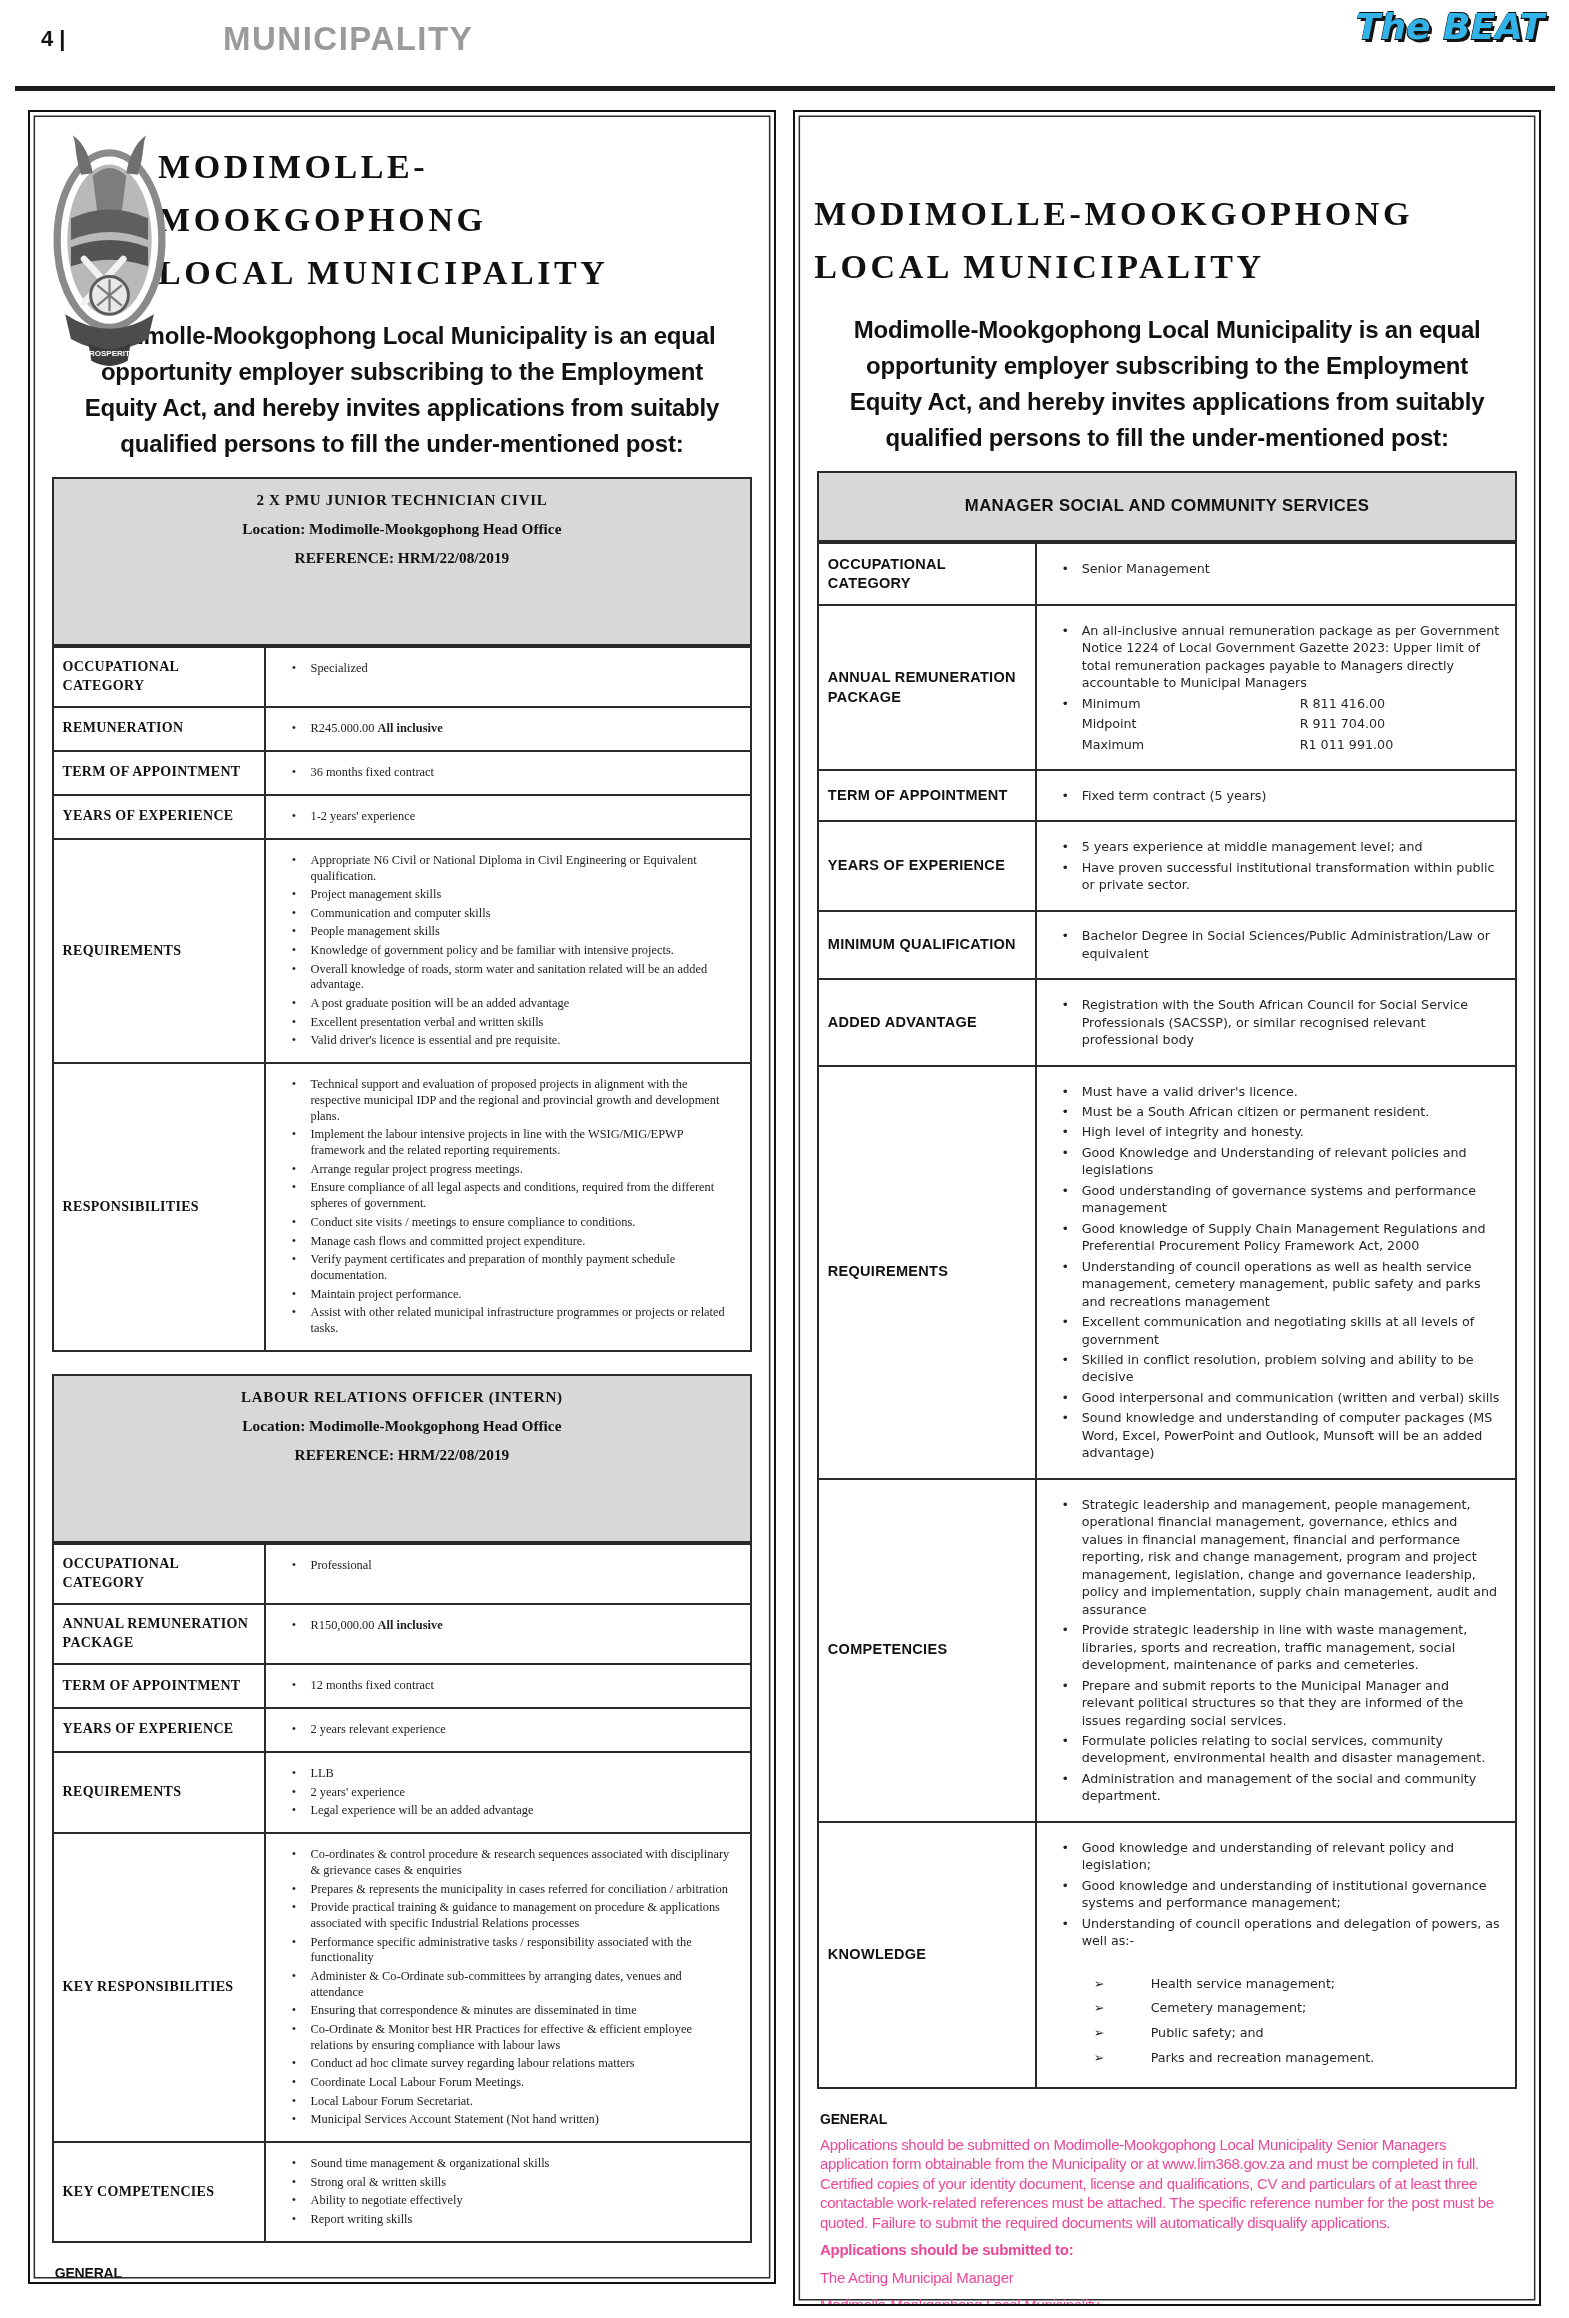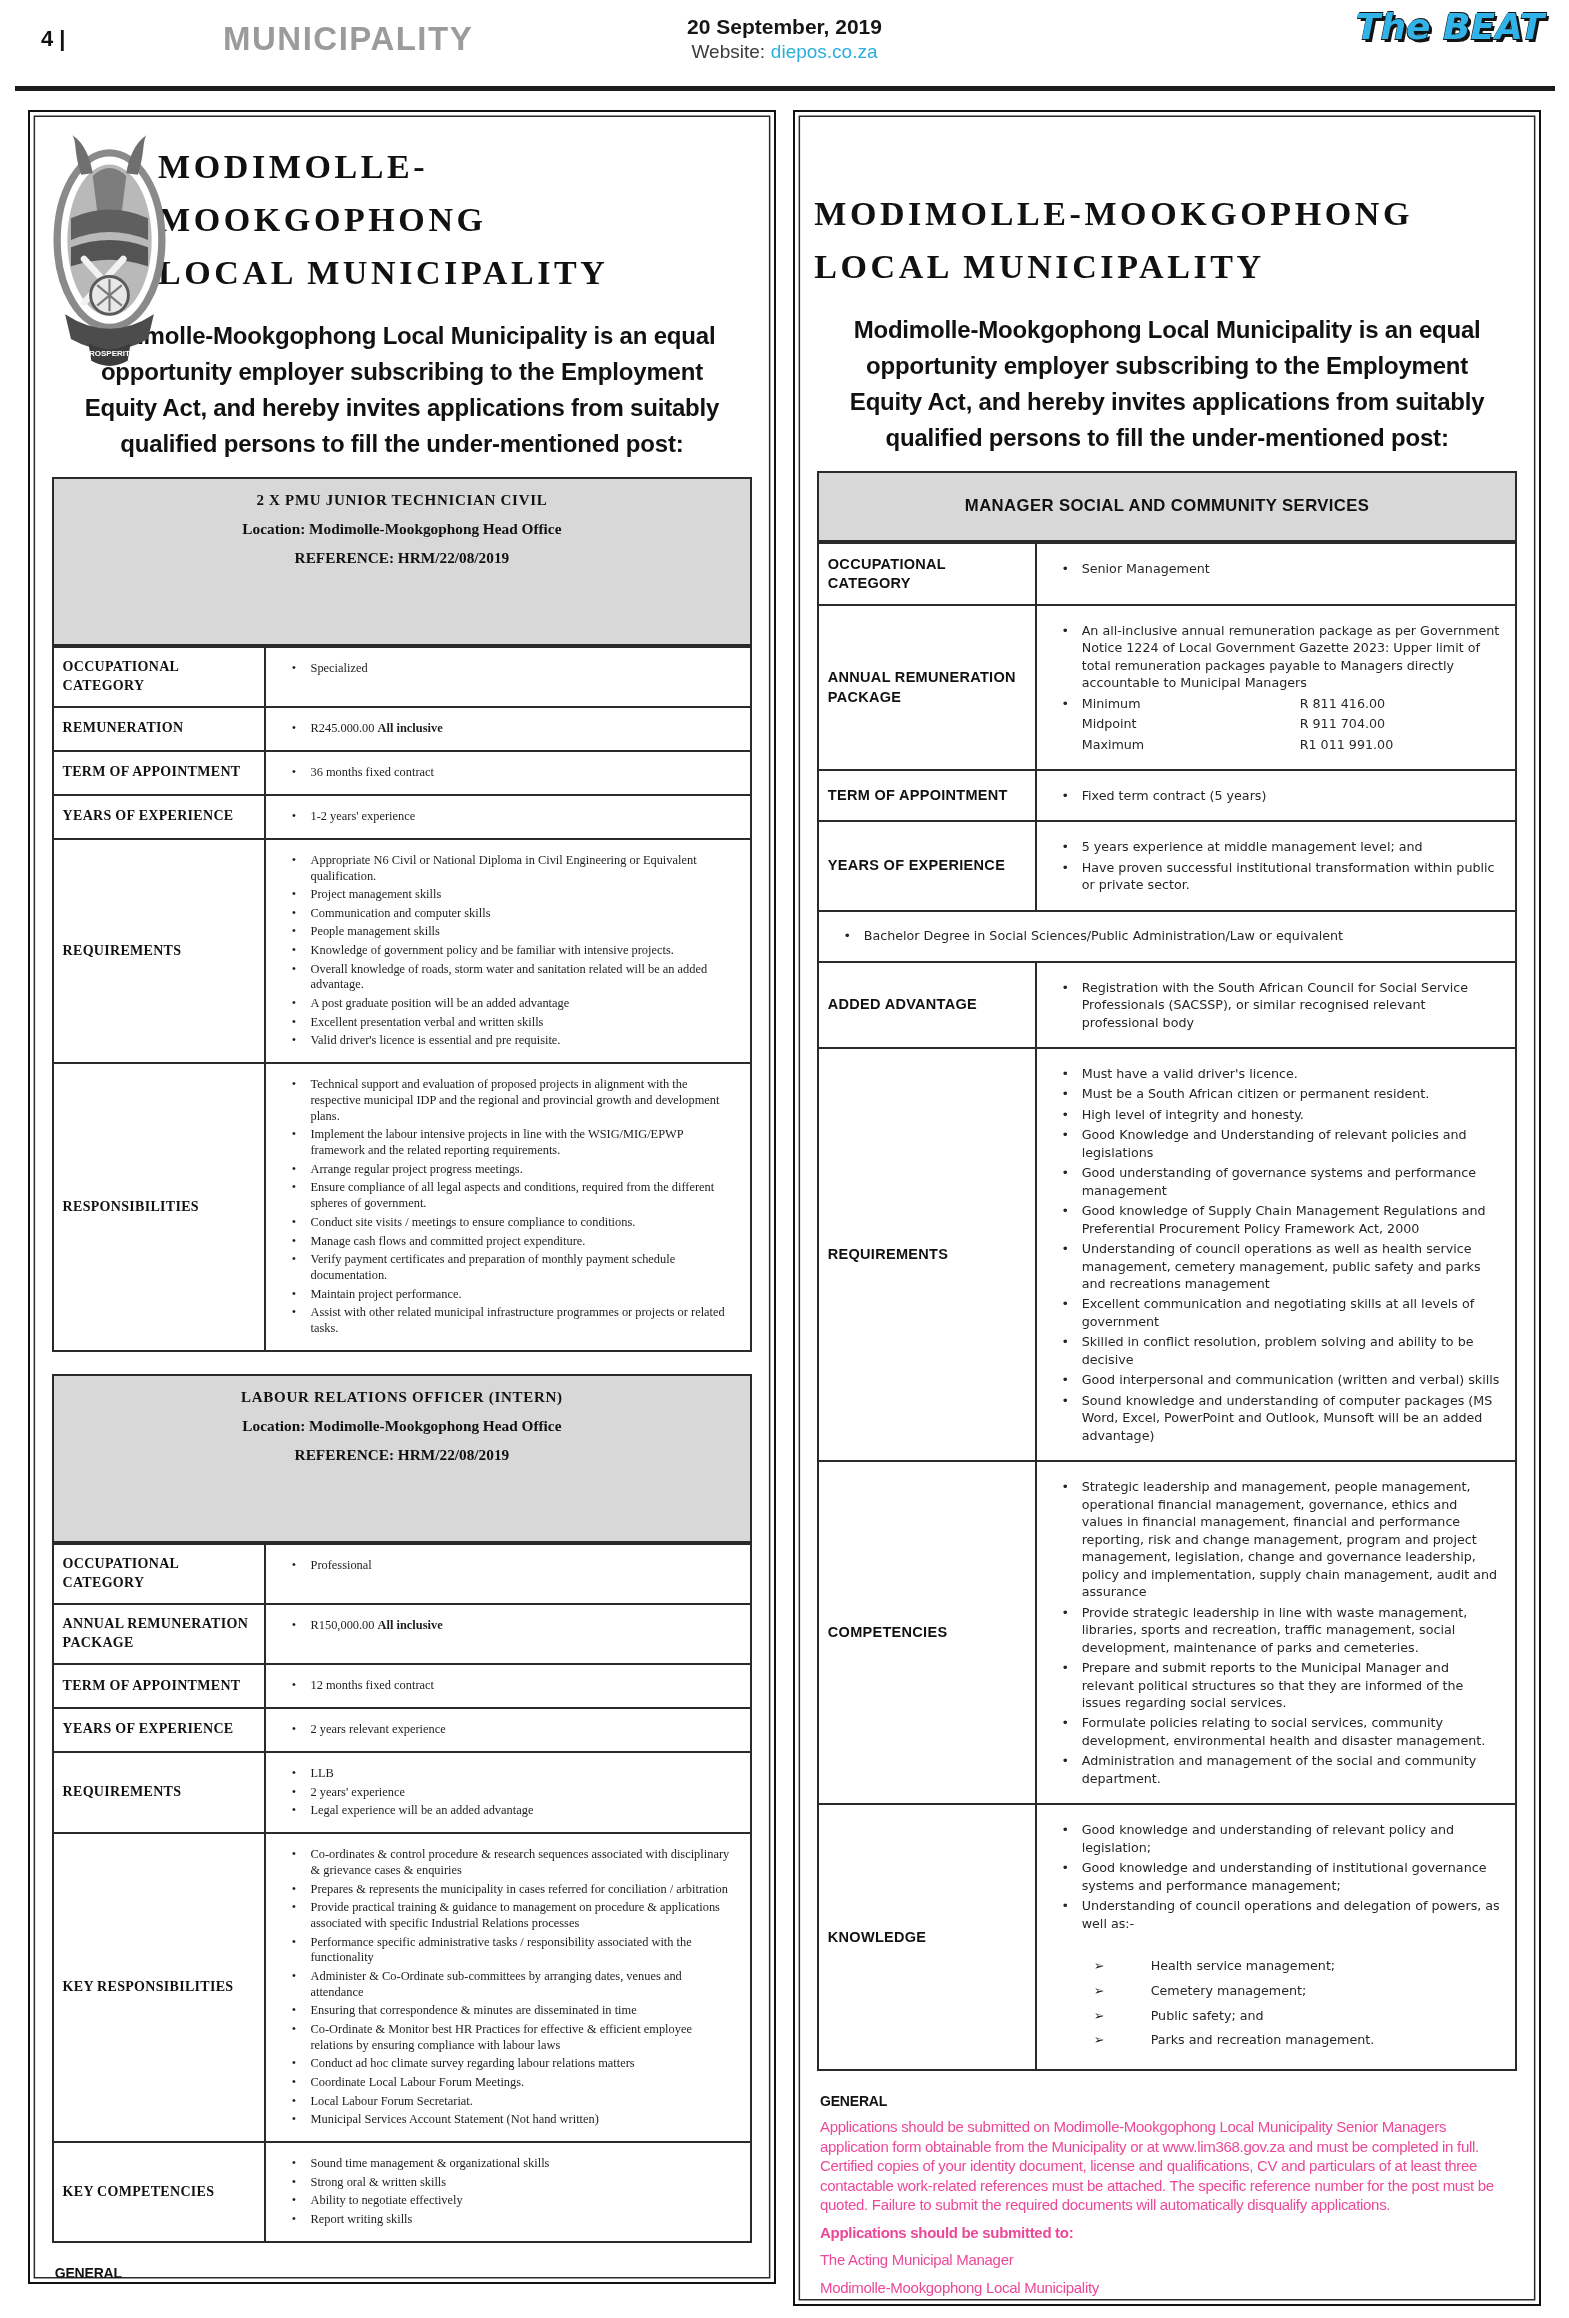--- a/index.html
+++ b/index.html
@@ -78,26 +78,20 @@
   .gpara { font-size:16px; line-height:1.33; margin:9.5px 0; text-align:justify; letter-spacing:-0.3px; color:#ec4899; }
   .gpara.tight { margin:1.5px 0; text-align:left; }
   .ad.right .gpara { font-size:15px; line-height:1.3; margin:8px 0; text-align:left; }
 </style>
 </head>
 <body>
 
 <div class="page-header">
   <div class="page-num">4 |</div>
   <div class="section-title">MUNICIPALITY</div>
-  <div class="header-center">
-    <div class="header-date">20 September, 2019</div>
-    <div class="header-site">
-      <span>Website:</span><span class="url">diepos.co.za</span>
-    </div>
-  </div>
   <div class="beat-logo">The BEAT</div>
 </div>
 <div class="top-rule"></div>
 
 <div class="ads">
 
   <div class="ad left">
     <svg class="crest" viewBox="0 0 158 330" xmlns="http://www.w3.org/2000/svg">
       <ellipse cx="79" cy="150" rx="72" ry="120" fill="none" stroke="#8a8a8a" stroke-width="10"></ellipse>
       <ellipse cx="79" cy="150" rx="58" ry="104" fill="#b9b9b9"></ellipse>
@@ -445,20 +439,21 @@
                 <span class="dot">•</span>
                 <span class="btxt">5 years experience at middle management level; and</span>
               </div>
               <div class="bullet">
                 <span class="dot">•</span>
                 <span class="btxt">Have proven successful institutional transformation within public or private sector.</span>
               </div>
             </div>
           </div>
           <div class="job-row">
+            <div class="job-label">MINIMUM QUALIFICATION</div>
             <div class="job-content">
               <div class="bullet">
                 <span class="dot">•</span>
                 <span class="btxt">Bachelor Degree in Social Sciences/Public Administration/Law or equivalent</span>
               </div>
             </div>
           </div>
           <div class="job-row">
             <div class="job-label">ADDED ADVANTAGE</div>
             <div class="job-content">

